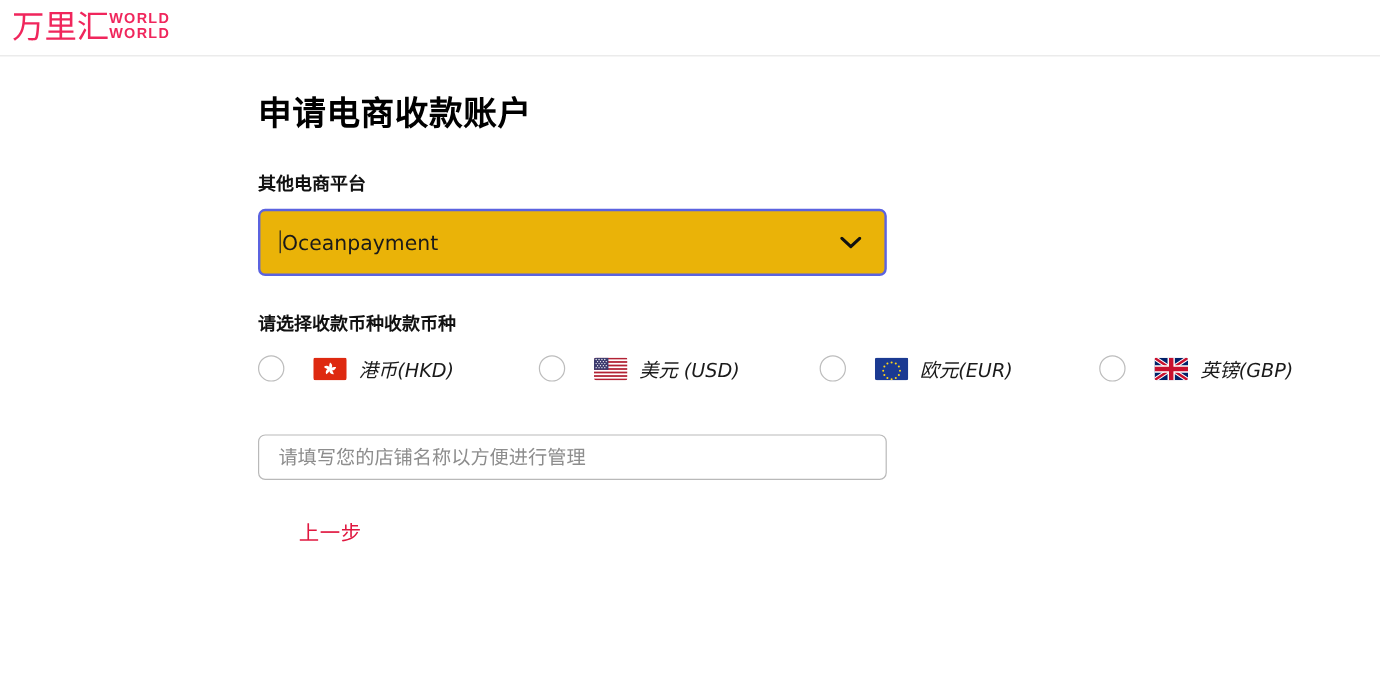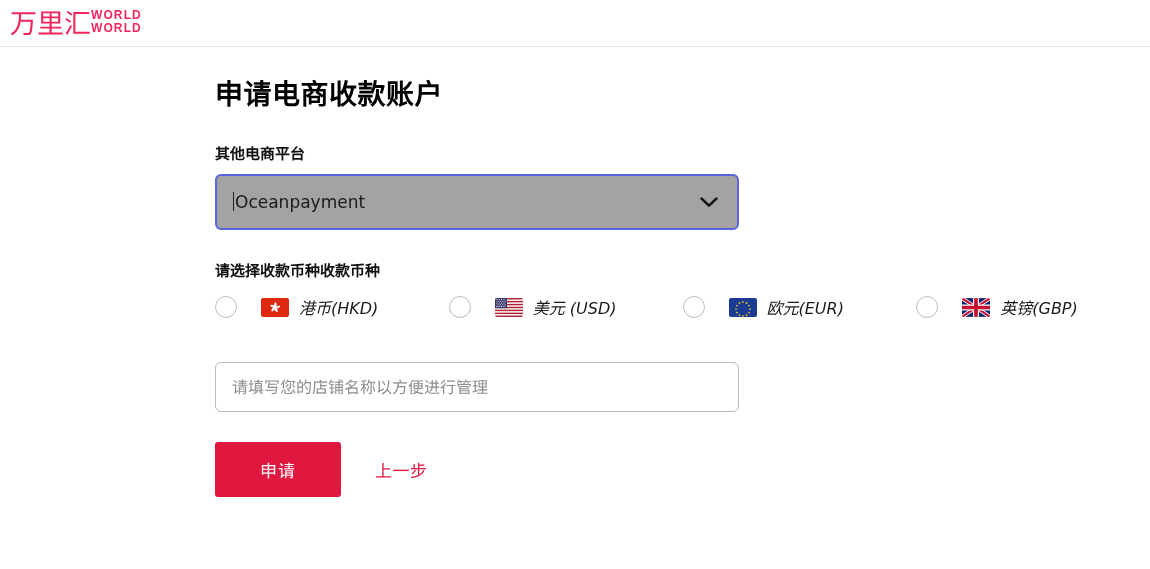--- a/index.html
+++ b/index.html
@@ -80,21 +80,21 @@
   
   .select-row { margin-top: 29px; }
   .select-box {
     position: relative;
     width: 524px;
     height: 56px;
     box-sizing: border-box;
     margin-top: 10px;
     border: 2px solid #5b63e0;
     border-radius: 6px;
-    background: #a3a3a3;
+    background: #eab308;
     display: flex;
     align-items: center;
     padding: 0 16px;
     cursor: pointer;
   }
   .select-value {
     font-size: 17px;
     color: #1a1a1a;
     font-family: "DejaVu Sans", "Liberation Sans", sans-serif;
     position: relative;
@@ -158,21 +158,21 @@
     font-size: 16px;
     color: #1a1a1a;
     white-space: nowrap;
     font-family: "DejaVu Sans", "Liberation Sans", sans-serif;
   }
 
   
   .store-section { margin-top: 33px; }
   .text-input {
     width: 524px;
-    height: 50px;
+    height: 38px;
     box-sizing: border-box;
     margin-top: 10px;
     border: 1px solid #b9b9b9;
     border-radius: 6px;
     background: #ffffff;
     padding: 0 16px;
     font-size: 16px;
     color: #000000;
     font-family: "DejaVu Sans", "Liberation Sans", sans-serif;
     outline: none;
@@ -350,17 +350,16 @@
       </label>
 
     </div>
   </section>
 
   <section class="store-section">
     <input class="text-input" type="text" placeholder="请填写您的店铺名称以方便进行管理" style="">
   </section>
 
   <div class="actions">
-    <button class="btn-primary">申请</button>
     <button class="btn-link">上一步</button>
   </div>
 
 </main>
 
 </body></html>

